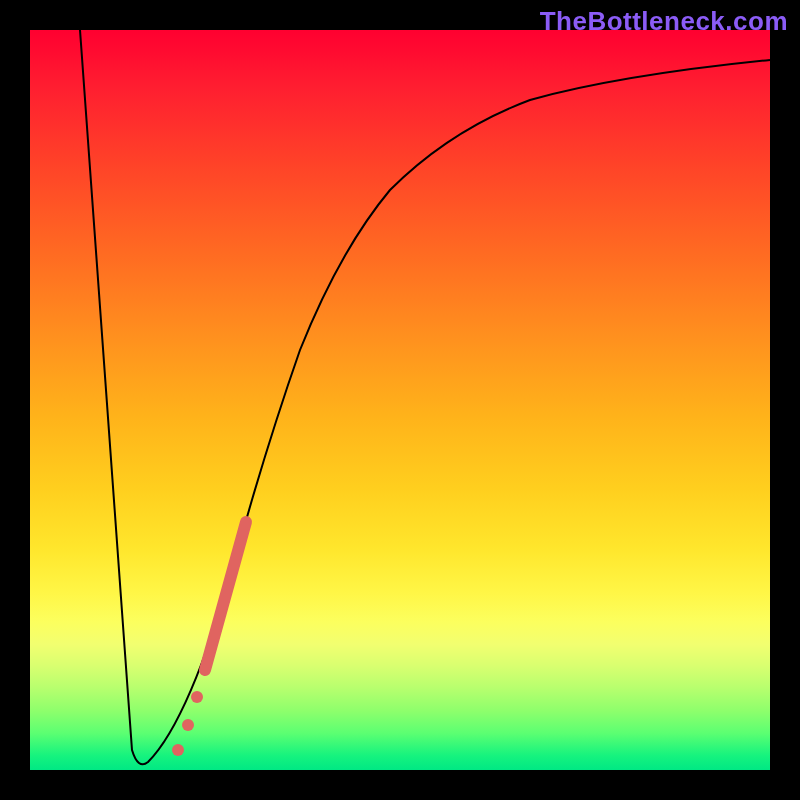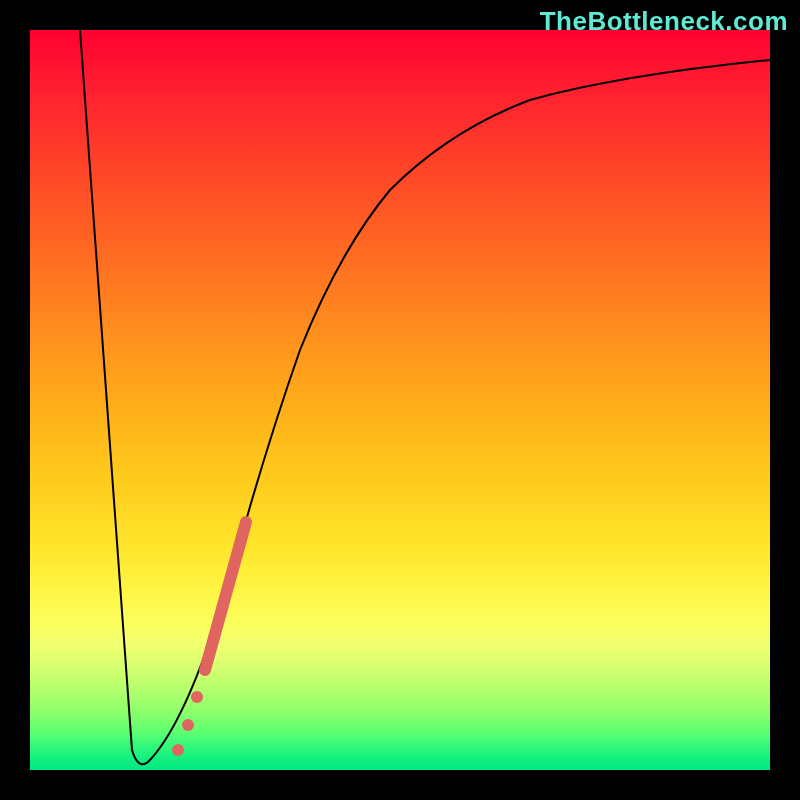--- a/index.html
+++ b/index.html
@@ -53,21 +53,21 @@
     height: 740px;
     overflow: visible;
   }
   .watermark {
     position: absolute;
     top: 6px;
     right: 12px;
     font-family: Arial, Helvetica, sans-serif;
     font-size: 26px;
     font-weight: 600;
-    color: #5eead4;
+    color: #8b5cf6;
     letter-spacing: 0.5px;
     user-select: none;
   }
 </style>
 </head>
 <body>
 
 <div class="frame">
   <div class="plot">
     <svg class="curve" viewBox="0 0 740 740">

